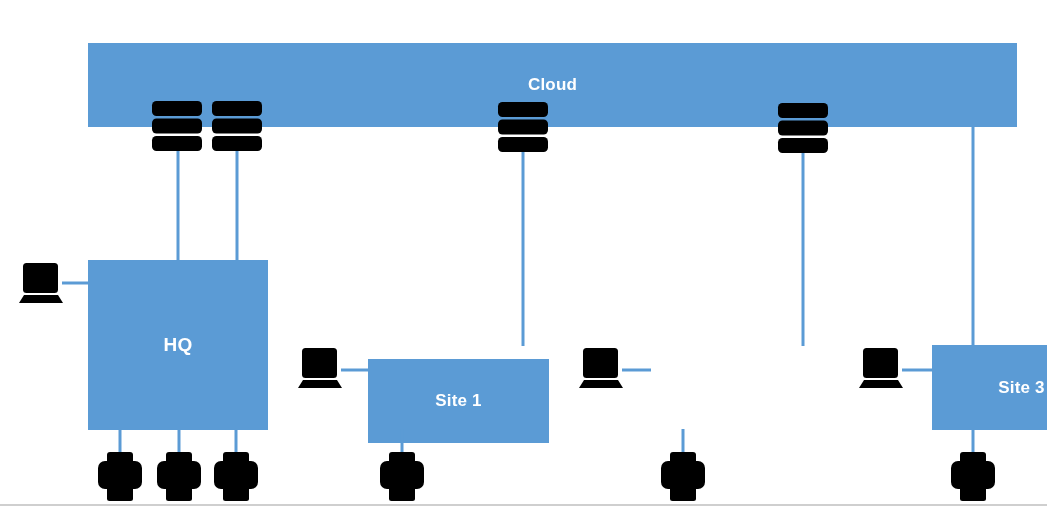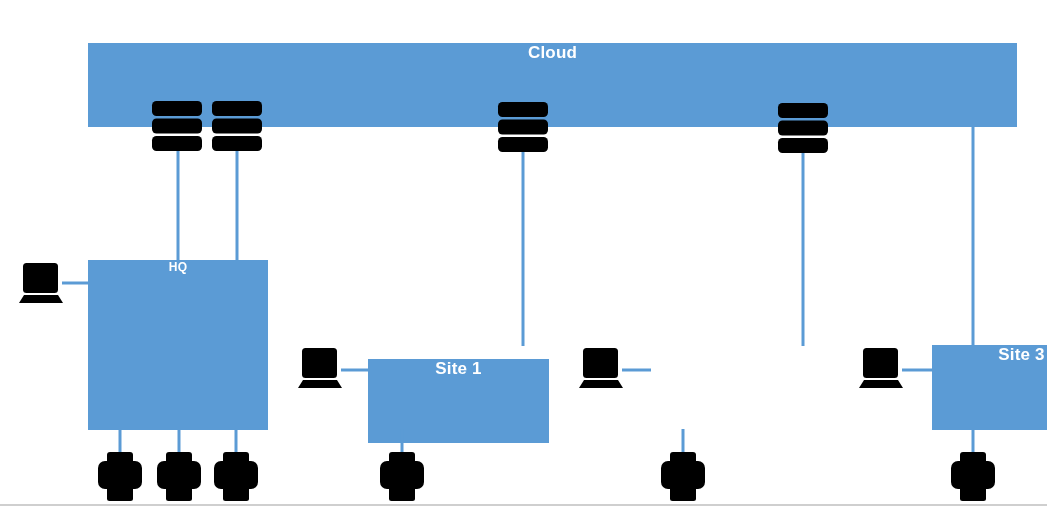--- a/index.html
+++ b/index.html
@@ -4,25 +4,25 @@
 <style>
   :root{
     --node-blue:#5b9bd5; --icon-blue:#5f9ed9; --server-red:#d6173a;
     --label-white:#ffffff; --baseline-gray:#cfcfcf;
   }
   html,body{margin:0;padding:0;background:#fff;}
   .canvas{position:relative;width:1047px;height:510px;background:#fff;overflow:hidden;
           font-family:"Liberation Sans",sans-serif;}
   .edges{position:absolute;left:0;top:0;width:1047px;height:510px;pointer-events:none;}
   .edges line{stroke:var(--node-blue);stroke-width:3;}
-  .node{position:absolute;background:var(--node-blue);display:flex;align-items:flex-start;justify-content:center;}
+  .node{position:absolute;background:var(--node-blue);display:flex;align-items:center;justify-content:center;}
   .node span{color:var(--label-white);font-weight:700;font-size:17px;letter-spacing:.2px;}
   .node-cloud{left:88px;top:43px;width:929px;height:84px;}
   .node-hq{left:88px;top:260px;width:180px;height:170px;}
-  .node-hq span{font-size:12px;}
+  .node-hq span{font-size:19px;}
   .node-site1{left:368px;top:359px;width:181px;height:84px;}
   .node-site2{left:650px;top:345px;width:180px;height:84px;}
   .node-site3{left:932px;top:345px;width:85px;height:85px;padding-left:47px;}
   .icon{position:absolute;}
   .baseline{position:absolute;left:0;top:504px;width:1047px;height:1.5px;background:var(--baseline-gray);}
 </style>
 </head>
 <body>
 
 <svg width="0" height="0" style="position:absolute" aria-hidden="true">

